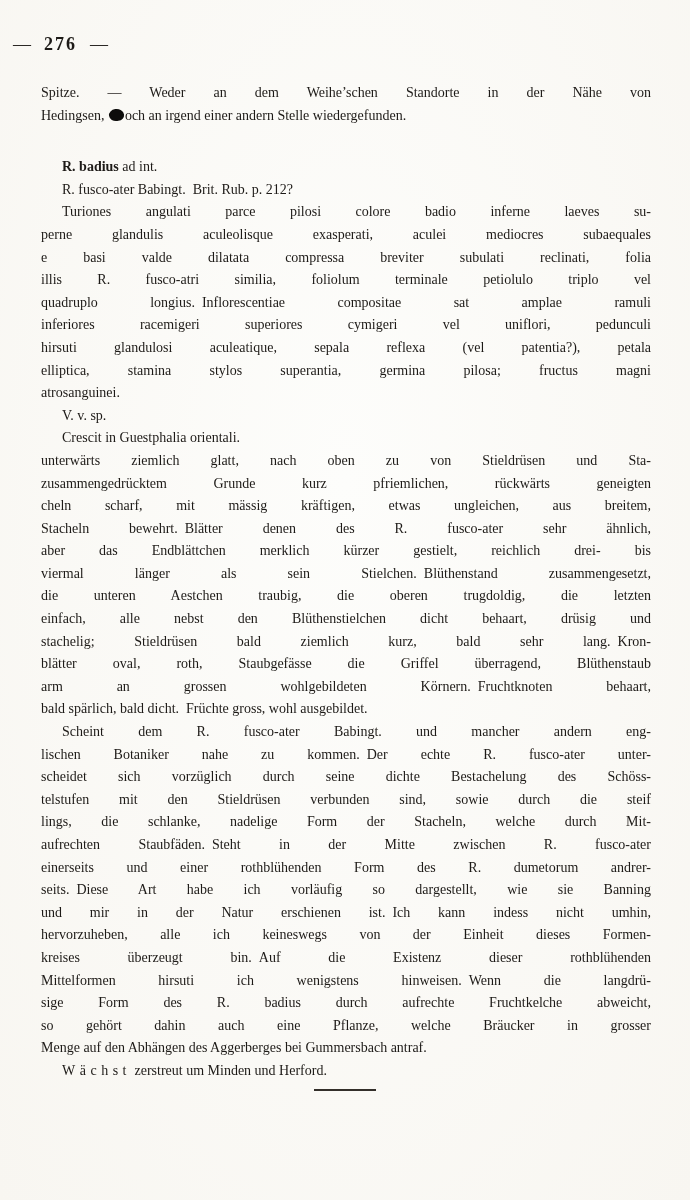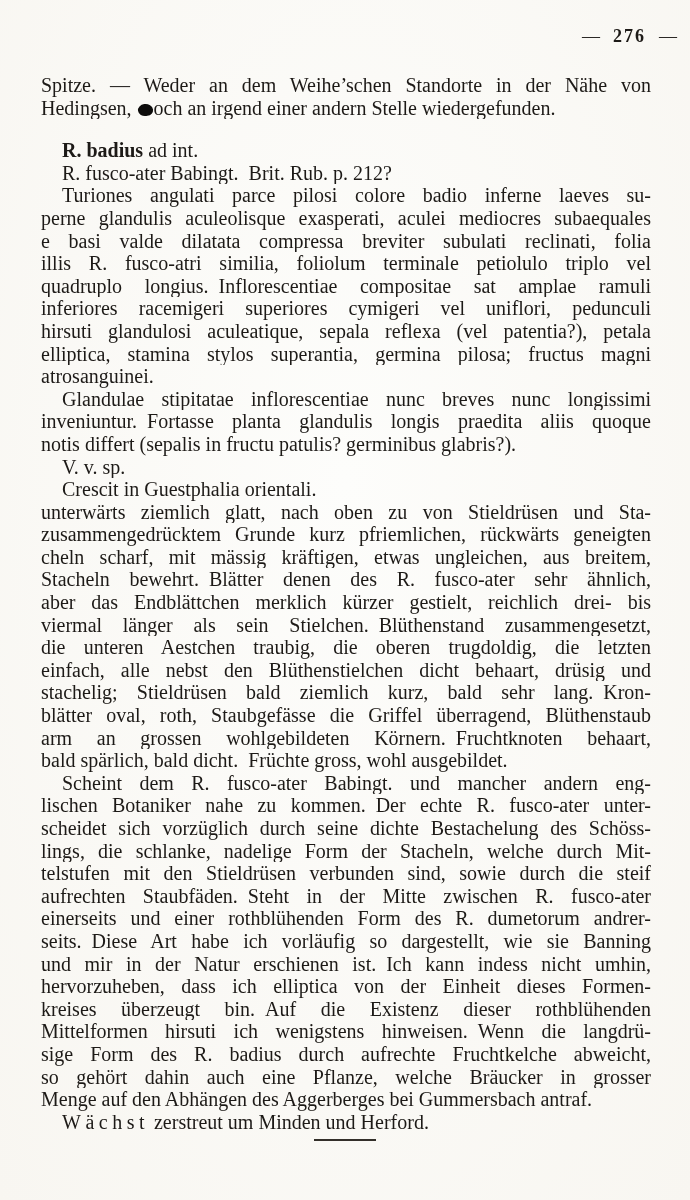--- a/index.html
+++ b/index.html
@@ -5,33 +5,33 @@
   * { margin: 0; padding: 0; box-sizing: border-box; }
   html, body { width: 690px; height: 1200px; overflow: hidden; }
   body {
     background: radial-gradient(ellipse at 50% 40%, #fdfdfb 0%, #f8f6f1 100%);
     font-family: "Liberation Serif", "DejaVu Serif", serif;
     color: #1d1a17;
     position: relative;
   }
   .page { width: 100%; height: 100%; }
   .page-header {
-    padding-top: 26px;
-    text-align: right;
+    padding-top: 34px;
+    text-align: left;
     font-size: 18px;
     font-weight: 700;
     line-height: 20px;
   }
   .page-header .dash { margin: 0 13px; font-weight: 400; }
   .page-header .page-number { letter-spacing: 2px; }
   .text-body {
     margin: 28px 39px 0 41px;
-    font-size: 20px;
+    font-size: 14px;
   }
-  .paragraph.space-before { margin-top: 20px; }
+  .paragraph.space-before { margin-top: 29px; }
   .line {
     line-height: 22.6px;
     height: 22.6px;
     text-align: justify;
     text-align-last: justify;
     overflow: hidden;
   }
   .line.last { text-align: center; text-align-last: left; }
   .line.indent { text-indent: 21px; }
   .bold { font-weight: 700; }
@@ -73,25 +73,20 @@
         <div class="line">perne glandulis aculeolisque exasperati, aculei mediocres subaequales</div>
         <div class="line">e basi valde dilatata compressa breviter subulati reclinati, folia</div>
         <div class="line">illis R. fusco-atri similia, foliolum terminale petiolulo triplo vel</div>
         <div class="line">quadruplo longius. Inflorescentiae compositae sat amplae ramuli</div>
         <div class="line">inferiores racemigeri superiores cymigeri vel uniflori, pedunculi</div>
         <div class="line">hirsuti glandulosi aculeatique, sepala reflexa (vel patentia?), petala</div>
         <div class="line">elliptica, stamina stylos superantia, germina pilosa; fructus magni</div>
         <div class="line last">atrosanguinei.</div>
       </div>
       <div class="paragraph">
-        <div class="line indent">Glandulae stipitatae inflorescentiae nunc breves nunc longissimi</div>
-        <div class="line">inveniuntur. Fortasse planta glandulis longis praedita aliis quoque</div>
-        <div class="line last">notis differt (sepalis in fructu patulis? germinibus glabris?).</div>
-      </div>
-      <div class="paragraph">
         <div class="line last indent">V. v. sp.</div>
       </div>
       <div class="paragraph">
         <div class="line last indent">Crescit in Guestphalia orientali.</div>
       </div>
       <div class="paragraph">
         <div class="line">unterwärts ziemlich glatt, nach oben zu von Stieldrüsen und Sta-</div>
         <div class="line">zusammengedrücktem Grunde kurz pfriemlichen, rückwärts geneigten</div>
         <div class="line">cheln scharf, mit mässig kräftigen, etwas ungleichen, aus breitem,</div>
         <div class="line">Stacheln bewehrt. Blätter denen des R. fusco-ater sehr ähnlich,</div>
@@ -101,27 +96,27 @@
         <div class="line">einfach, alle nebst den Blüthenstielchen dicht behaart, drüsig und</div>
         <div class="line">stachelig; Stieldrüsen bald ziemlich kurz, bald sehr lang. Kron-</div>
         <div class="line">blätter oval, roth, Staubgefässe die Griffel überragend, Blüthenstaub</div>
         <div class="line">arm an grossen wohlgebildeten Körnern. Fruchtknoten behaart,</div>
         <div class="line last">bald spärlich, bald dicht. Früchte gross, wohl ausgebildet.</div>
       </div>
       <div class="paragraph">
         <div class="line indent">Scheint dem R. fusco-ater Babingt. und mancher andern eng-</div>
         <div class="line">lischen Botaniker nahe zu kommen. Der echte R. fusco-ater unter-</div>
         <div class="line">scheidet sich vorzüglich durch seine dichte Bestachelung des Schöss-</div>
+        <div class="line">telstufen mit den Stieldrüsen verbunden sind, sowie durch die steif</div>
         <div class="line">lings, die schlanke, nadelige Form der Stacheln, welche durch Mit-</div>
-        <div class="line">telstufen mit den Stieldrüsen verbunden sind, sowie durch die steif</div>
         <div class="line">aufrechten Staubfäden. Steht in der Mitte zwischen R. fusco-ater</div>
         <div class="line">einerseits und einer rothblühenden Form des R. dumetorum andrer-</div>
         <div class="line">seits. Diese Art habe ich vorläufig so dargestellt, wie sie Banning</div>
         <div class="line">und mir in der Natur erschienen ist. Ich kann indess nicht umhin,</div>
-        <div class="line">hervorzuheben, dass ich elliptica von der Einheit dieses Formen-</div>
+        <div class="line">hervorzuheben, alle ich keineswegs von der Einheit dieses Formen-</div>
         <div class="line">kreises überzeugt bin. Auf die Existenz dieser rothblühenden</div>
         <div class="line">Mittelformen hirsuti ich wenigstens hinweisen. Wenn die langdrü-</div>
         <div class="line">sige Form des R. badius durch aufrechte Fruchtkelche abweicht,</div>
         <div class="line">so gehört dahin auch eine Pflanze, welche Bräucker in grosser</div>
         <div class="line last">Menge auf den Abhängen des Aggerberges bei Gummersbach antraf.</div>
       </div>
       <div class="paragraph">
         <div class="line last indent"><span class="spaced">Wächst</span><span> zerstreut um Minden und Herford.</span></div>
       </div>
     </div>

